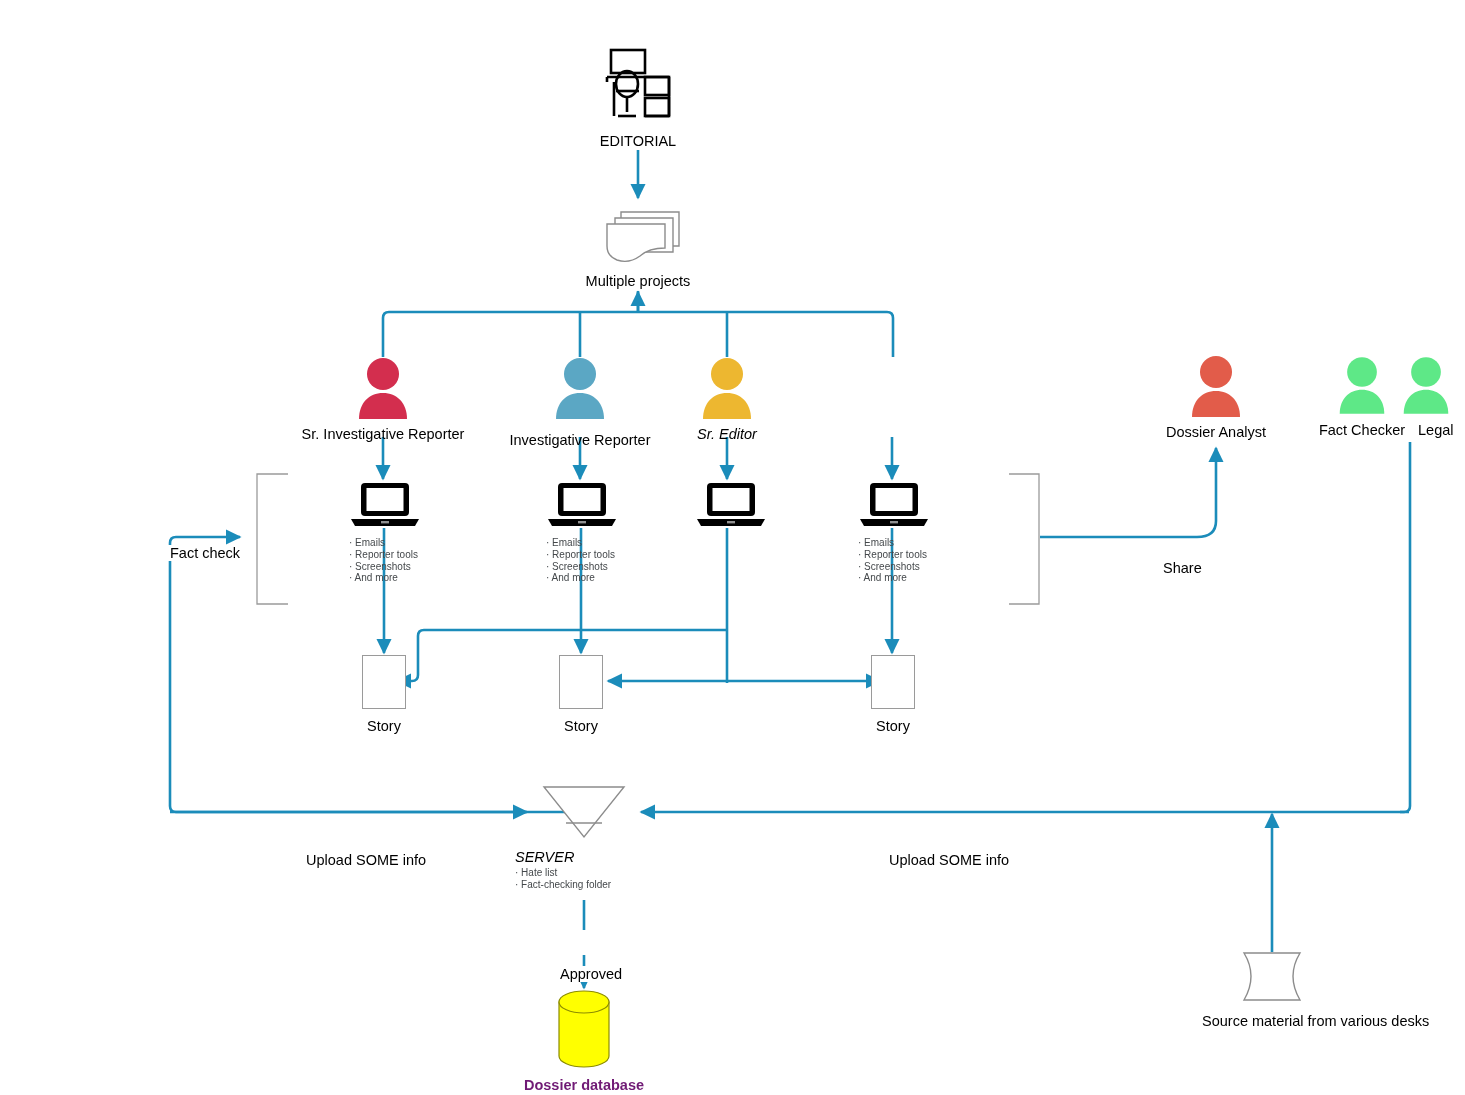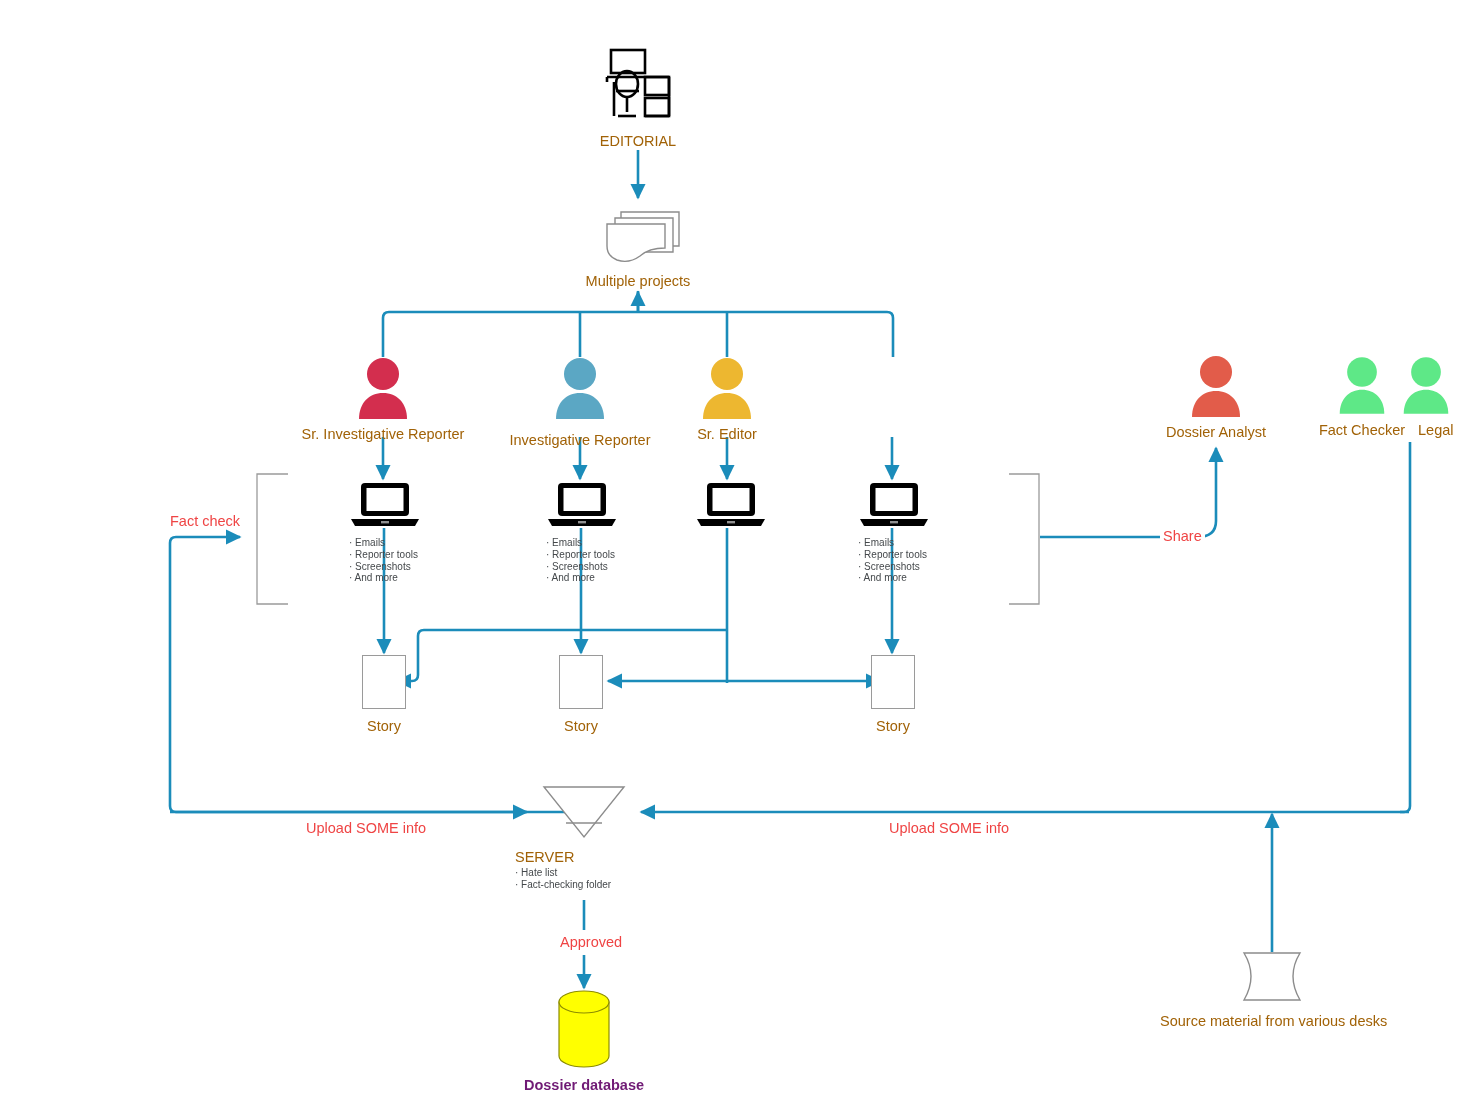--- a/index.html
+++ b/index.html
@@ -25,42 +25,43 @@
     width: 1465px;
     height: 1095px;
     pointer-events: none;
   }
   .node {
     position: absolute;
     text-align: center;
   }
   .lbl {
     font-size: 14.5px;
-    color: #a16207;
+    color: #000000;
     white-space: nowrap;
     line-height: 1.25;
   }
   .lbl-bold {
     font-weight: bold;
     color: #701a75;
   }
   .bullets {
     font-size: 10px;
     color: #44484b;
     text-align: left;
     line-height: 1.18;
     white-space: nowrap;
   }
   .edge-lbl {
     position: absolute;
     font-size: 14.5px;
-    color: #ef4444;
+    color: #000000;
     white-space: nowrap;
     background: #ffffff;
     padding: 0 3px;
+    margin-top: 32px;
   }
   .person-svg, .icon-svg { display: block; }
 </style>
 </head>
 <body>
 
 <div id="canvas">
 
   <svg class="layer" viewBox="0 0 1465 1095">
     <defs>
@@ -162,21 +163,21 @@
   </div>
 
   <div class="node" style="left:490px; top:357px; width:180px;">
     <svg class="person-svg" width="56" height="62" viewBox="0 0 56 62" style="margin:0 auto;">
       <circle cx="28" cy="17" r="16" fill="#5ba7c4"></circle>
       <path d="M28,36 C42,36 52,46 52,62 L4,62 C4,46 14,36 28,36 Z" fill="#5ba7c4"></path>
     </svg>
     <div class="lbl" style="margin-top:12px;">Investigative Reporter</div>
   </div>
 
-  <div class="node" style="left:662px; top:357px; width:130px;">
+  <div class="node" style="left:662px; top:357px; width:130px;font-style:italic;">
     <svg class="person-svg" width="56" height="62" viewBox="0 0 56 62" style="margin:0 auto;">
       <circle cx="28" cy="17" r="16" fill="#edb730"></circle>
       <path d="M28,36 C42,36 52,46 52,62 L4,62 C4,46 14,36 28,36 Z" fill="#edb730"></path>
     </svg>
     <div class="lbl" style="margin-top:6px;">Sr. Editor</div>
   </div>
 
 
   <div class="node" style="left:1141px; top:355px; width:150px;">
     <svg class="person-svg" width="56" height="62" viewBox="0 0 56 62" style="margin:0 auto;">
@@ -269,35 +270,35 @@
   <div class="node" style="left:850px; top:655px; width:86px;">
     <div style="width:42px; height:52px; border:1.3px solid #9a9a9a; background:#ffffff; margin:0 auto;"></div>
     <div class="lbl" style="margin-top:8px;">Story</div>
   </div>
 
   <div class="node" style="left:515px; top:784px; width:200px; text-align:left;">
     <svg class="icon-svg" width="88" height="56" viewBox="0 0 88 56" style="margin-left:25px;">
       <path d="M4,3 L84,3 L44,53 Z" fill="#ffffff" stroke="#8c8c8c" stroke-width="1.4"></path>
       <path d="M26,39 L62,39" stroke="#8c8c8c" stroke-width="1.4"></path>
     </svg>
-    <div class="lbl" style="margin-top:8px; text-align:left;">SERVER</div>
+    <div class="lbl" style="margin-top:8px; text-align:left;font-style:italic;">SERVER</div>
     <div class="bullets" style="margin-top:1px;">
       <div>· Hate list</div>
       <div>· Fact-checking folder</div>
     </div>
   </div>
 
   <div class="node" style="left:514px; top:988px; width:140px;">
     <svg class="icon-svg" width="82" height="82" viewBox="0 0 82 82" style="margin:0 auto;">
       <path d="M16,14 L16,68 A25,11 0 0 0 66,68 L66,14 Z" fill="#ffff00" stroke="#8c8c00" stroke-width="1.2"></path>
       <ellipse cx="41" cy="14" rx="25" ry="11" fill="#ffff00" stroke="#8c8c00" stroke-width="1.2"></ellipse>
     </svg>
     <div class="lbl lbl-bold" style="margin-top:6px;">Dossier database</div>
   </div>
 
   <div class="node" style="left:1160px; top:950px; width:224px;">
     <svg class="icon-svg" width="82" height="54" viewBox="0 0 82 54" style="margin:0 auto;">
       <path d="M13,3 L69,3 Q55,26 69,50 L13,50 Q27,26 13,3 Z" fill="#ffffff" stroke="#8c8c8c" stroke-width="1.4"></path>
     </svg>
-    <div class="lbl" style="margin-top:8px;">Source material from various desks</div>
+    <div class="lbl" style="margin-top:8px;margin-left:42px;">Source material from various desks</div>
   </div>
 
 </div>
 
 </body></html>

